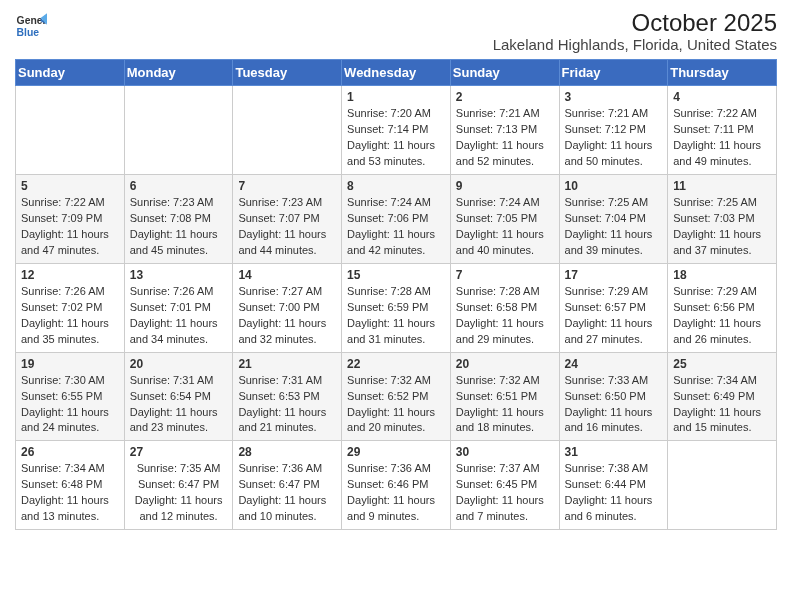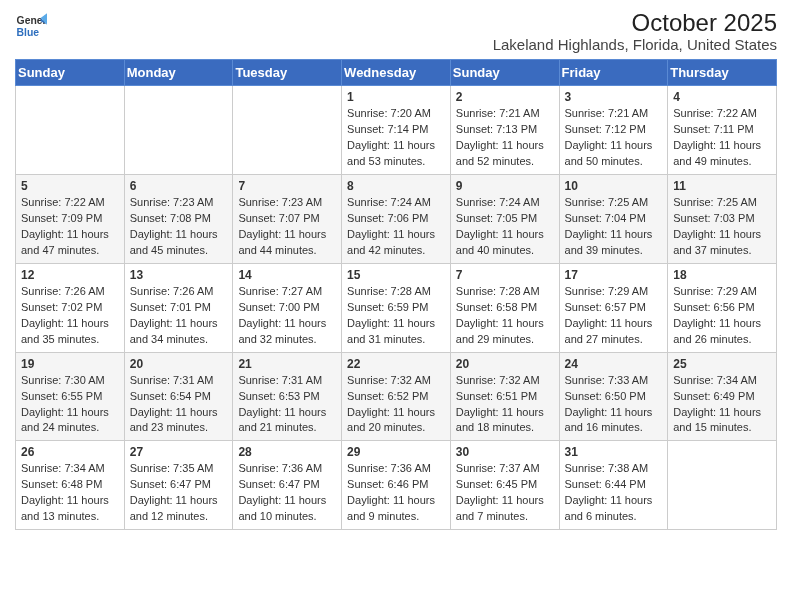--- a/index.html
+++ b/index.html
@@ -306,21 +306,21 @@
         <tr>
           <td>
             <span class="day-number">26</span>
             <div class="cell-info" style="white-space: pre-line;">Sunrise: 7:34 AM
 Sunset: 6:48 PM
 Daylight: 11 hours
 and 13 minutes.</div>
           </td>
           <td>
             <span class="day-number">27</span>
-            <div class="cell-info" style="white-space: pre-line;">Sunrise: 7:35 AM
+            <div class="cell-info" style="white-space: pre-line; text-align: center;">Sunrise: 7:35 AM
 Sunset: 6:47 PM
 Daylight: 11 hours
 and 12 minutes.</div>
           </td>
           <td>
             <span class="day-number">28</span>
             <div class="cell-info" style="white-space: pre-line;">Sunrise: 7:36 AM
 Sunset: 6:47 PM
 Daylight: 11 hours
 and 10 minutes.</div>

